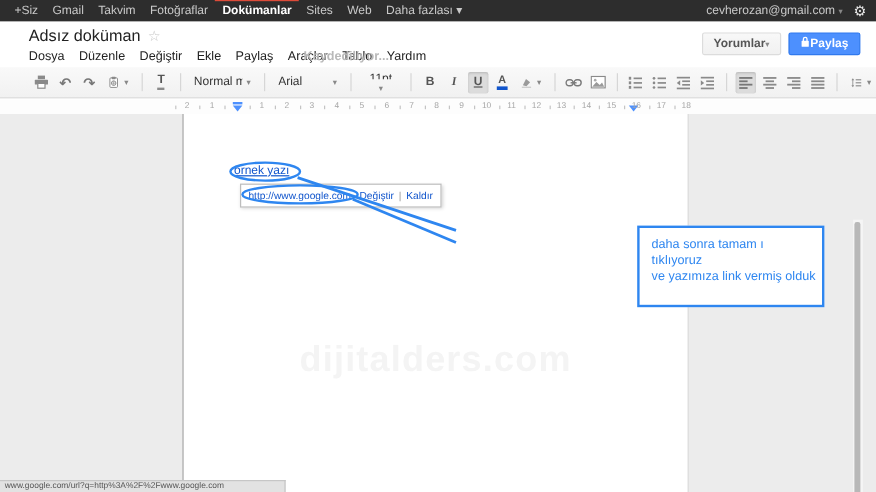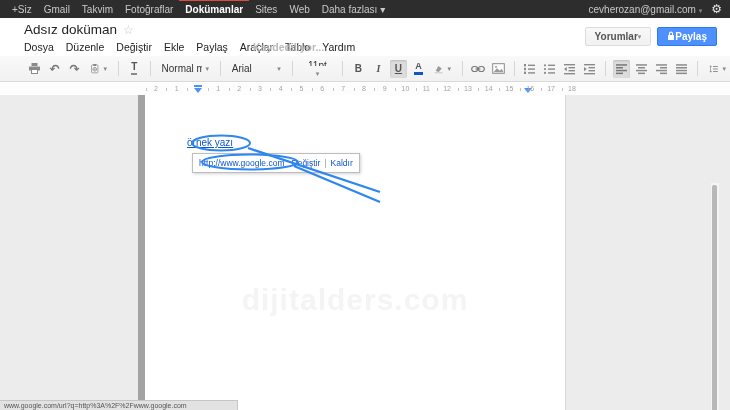--- a/index.html
+++ b/index.html
@@ -48,22 +48,22 @@
   
   .ruler{position:absolute;left:0;top:83px;width:730px;height:12px;background:#fdfdfd;
          border-bottom:1px solid #cfcfcf;}
   .ruler-num{position:absolute;top:2px;transform:translateX(-50%);font-size:7px;color:#a5a5a5;}
   .ruler-tick{position:absolute;top:5px;width:1px;height:3px;background:#c4c4c4;}
   .marker{position:absolute;width:0;height:0;border-left:4px solid transparent;border-right:4px solid transparent;
           border-top:5px solid #4d90fe;top:5px;cursor:ew-resize;}
   .marker-bar{position:absolute;width:8px;height:2px;background:#4d90fe;top:2px;cursor:ew-resize;}
   
   .doc-area{position:absolute;left:0;top:95px;width:730px;height:315px;background:#ececec;}
-  .page{position:absolute;left:138px;top:0;width:420px;height:315px;background:#fff;
-        border-left:7px solid #a3a3a3;border-right:1px solid #d8d8d8;cursor:text;}
+  .page{position:absolute;left:152px;top:0;width:420px;height:315px;background:#fff;
+        border-left:1px solid #a3a3a3;border-right:1px solid #d8d8d8;cursor:text;}
   .watermark{position:absolute;left:0;top:188px;width:420px;text-align:center;
              font-size:30px;font-weight:bold;color:#f4f4f4;letter-spacing:1px;}
   .doc-link{position:absolute;left:42px;top:42px;font-size:10px;color:var(--link-blue,#1155cc);
             text-decoration:underline;cursor:pointer;}
   .bubble{position:absolute;left:47px;top:58px;height:18px;background:#fff;border:1px solid #bdbdbd;
           box-shadow:1px 1px 3px rgba(0,0,0,.18);display:flex;align-items:center;
           padding:0 6px;font-size:8.5px;white-space:nowrap;}
   .bubble a{color:var(--link-blue,#1155cc);text-decoration:none;cursor:pointer;}
   .bubble .div{color:#999;margin:0 4px;}
   .bubble .url{margin-right:7px;}
@@ -311,20 +311,22 @@
   <div class="doc-area">
     <div class="page">
       <div class="watermark">dijitalders.com</div>
       <span class="doc-link">örnek yazı</span>
       <div class="bubble">
         <a class="url">http://www.google.com</a>
         <a>Değiştir</a>
         <span class="div">|</span>
         <a>Kaldır</a>
       </div>
+      <div class="callout">daha sonra tamam ı tıklıyoruz
+ve yazımıza link vermiş olduk</div>
     </div>
     <div class="vscroll">
       <div class="vthumb"></div>
     </div>
   </div>
 
   <svg class="overlay" viewBox="0 0 730 410" width="730" height="410">
     <ellipse class="anno" cx="221" cy="143" rx="29" ry="7.5" stroke-width="2"></ellipse>
     <ellipse class="anno" cx="250" cy="162" rx="48" ry="7.5" stroke-width="2"></ellipse>
     <line class="anno" x1="248" y1="148" x2="380" y2="192" stroke-width="2.3"></line>

